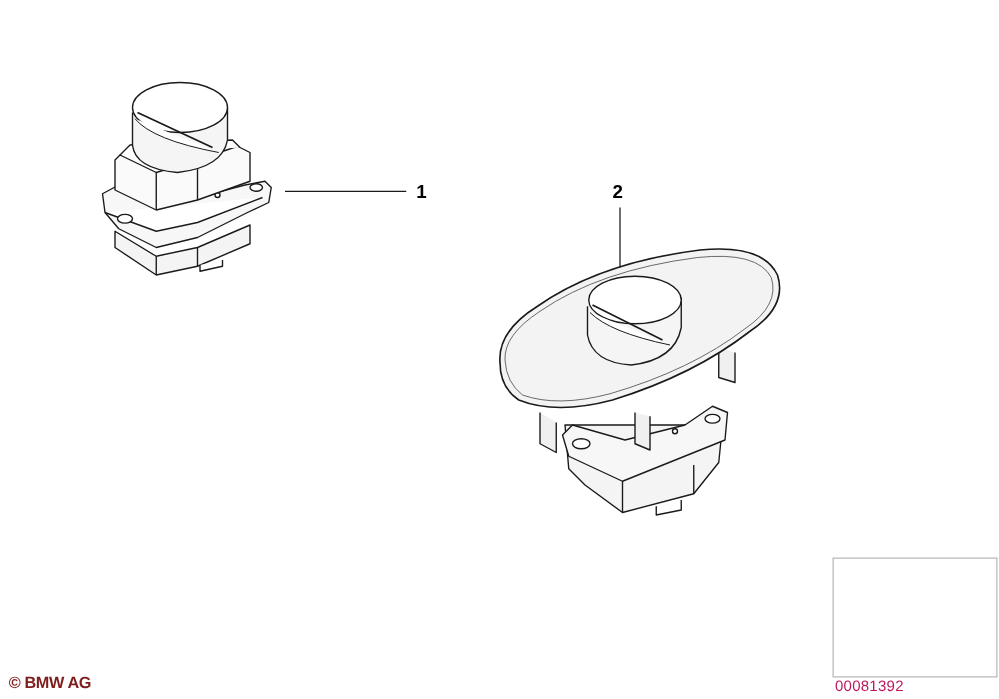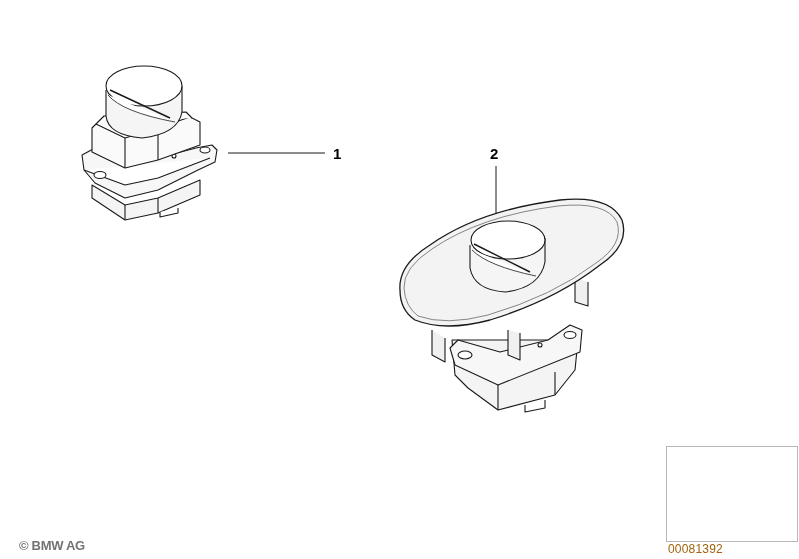--- a/index.html
+++ b/index.html
@@ -1,21 +1,21 @@
 <!DOCTYPE html>
 <html><head>
   <meta charset="utf-8">
   <style>
     html, body { margin: 0; padding: 0; background: #ffffff; }
     body { width: 799px; height: 559px; position: relative; overflow: hidden; font-family: "Liberation Sans", sans-serif; }
     .canvas { position: absolute; left: 0; top: 0; width: 799px; height: 559px; }
     .callout-num { position: absolute; font-family: "Liberation Sans", sans-serif; font-weight: bold; font-size: 15px; color: #000; line-height: 1; }
-    .copyright { position: absolute; left: 19px; top: 538px; font-size: 13px; font-weight: bold; color: #737373; font-family: "Liberation Sans", sans-serif; letter-spacing: -0.3px; }
+    .copyright { position: absolute; left: 7px; top: 538px; font-size: 13px; font-weight: bold; color: #7f1d1d; font-family: "Liberation Sans", sans-serif; letter-spacing: -0.3px; }
     .inset { position: absolute; left: 666px; top: 446px; width: 130px; height: 94px; border: 1px solid #b8b8b8; background: #fff; }
-    .diagram-id { position: absolute; left: 668px; top: 542px; font-size: 12px; color: #a16207; font-family: "Liberation Sans", sans-serif; letter-spacing: 0.2px; }
+    .diagram-id { position: absolute; left: 668px; top: 542px; font-size: 12px; color: #be185d; font-family: "Liberation Sans", sans-serif; letter-spacing: 0.2px; }
   </style>
 </head>
 <body>
 
 <div class="canvas">
   <svg width="799" height="559" viewBox="0 0 799 559" xmlns="http://www.w3.org/2000/svg">
     <g fill="#fff" stroke="#1a1a1a" stroke-width="1.1" stroke-linejoin="round">
 
       <g>
 

